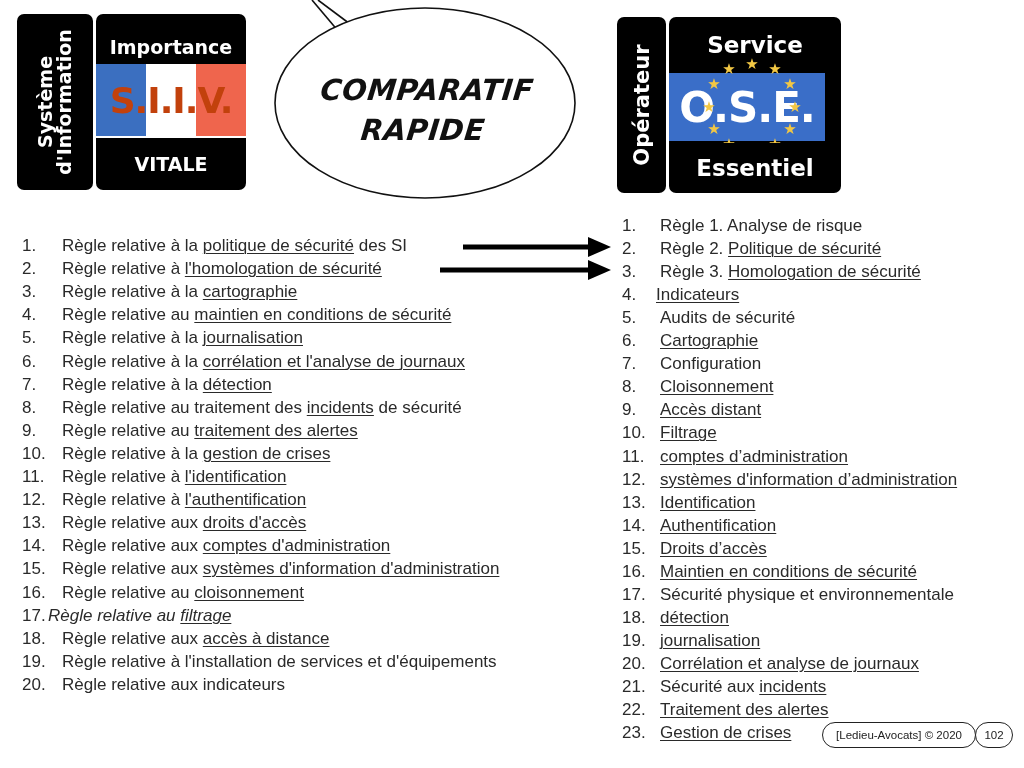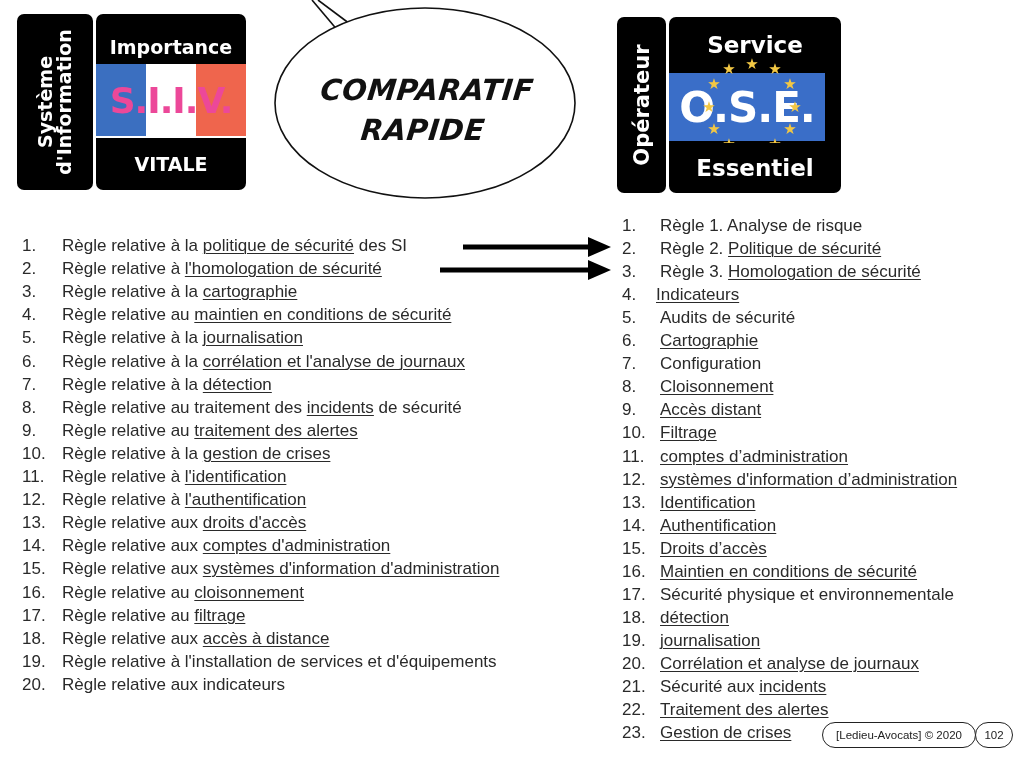--- a/index.html
+++ b/index.html
@@ -58,21 +58,21 @@
       <div>d'Information</div>
     </div>
   </div>
   <div class="band top" style="left:96px; top:14px; width:150px; height:65px; font-size:19px;">
     <span>Importance</span>
   </div>
   <div class="flag" style="left:96px; top:64px; width:150px; height:72px;">
     <div class="stripe" style="background:#3b6fc0;"></div>
     <div class="stripe" style="background:#ffffff;"></div>
     <div class="stripe" style="background:#ef654d;"></div>
-    <div class="big" style="font-size:36px; color:#ec4899; letter-spacing:-1px;">S.I.I.V.</div>
+    <div class="big" style="font-size:36px; color:#c2410c; letter-spacing:-1px;">S.I.I.V.</div>
   </div>
   <div class="band bottom" style="left:96px; top:138px; width:150px; height:52px; font-size:19px;">
     <span>VITALE</span>
   </div>
 </div>
 
 <svg class="bubble" width="1024" height="220">
   <path d="M 318 0 L 350 24" stroke="#111" stroke-width="1.6" fill="none"></path>
   <path d="M 312 0 L 339 32" stroke="#111" stroke-width="1.6" fill="none"></path>
   <ellipse cx="425" cy="103" rx="150" ry="95" fill="#fff" stroke="#111" stroke-width="1.6"></ellipse>
@@ -172,21 +172,21 @@
     <li style="top: 323.4px; left: 0px;">
       <span class="num">15.</span>
       <span class="txt" style="left: 40px;"><span>Règle relative aux </span><u>systèmes d'information d'administration</u><span></span></span>
     </li>
     <li style="top: 346.5px; left: 0px;">
       <span class="num">16.</span>
       <span class="txt" style="left: 40px;"><span>Règle relative au </span><u>cloisonnement</u><span></span></span>
     </li>
     <li style="top: 369.6px; left: 0px;">
       <span class="num">17.</span>
-      <span class="txt" style="left: 40px;"><span>Règle relative au </span><u>filtrage</u><span></span></span>
+      <span class="txt" style="left: 26px; font-style: italic;"><span>Règle relative au </span><u>filtrage</u><span></span></span>
     </li>
     <li style="top: 392.7px; left: 0px;">
       <span class="num">18.</span>
       <span class="txt" style="left: 40px;"><span>Règle relative aux </span><u>accès à distance</u><span></span></span>
     </li>
     <li style="top: 415.8px; left: 0px;">
       <span class="num">19.</span>
       <span class="txt" style="left: 40px;"><span>Règle relative à l'installation de services et d'équipements</span><u></u><span></span></span>
     </li>
     <li style="top: 438.9px; left: 0px;">

